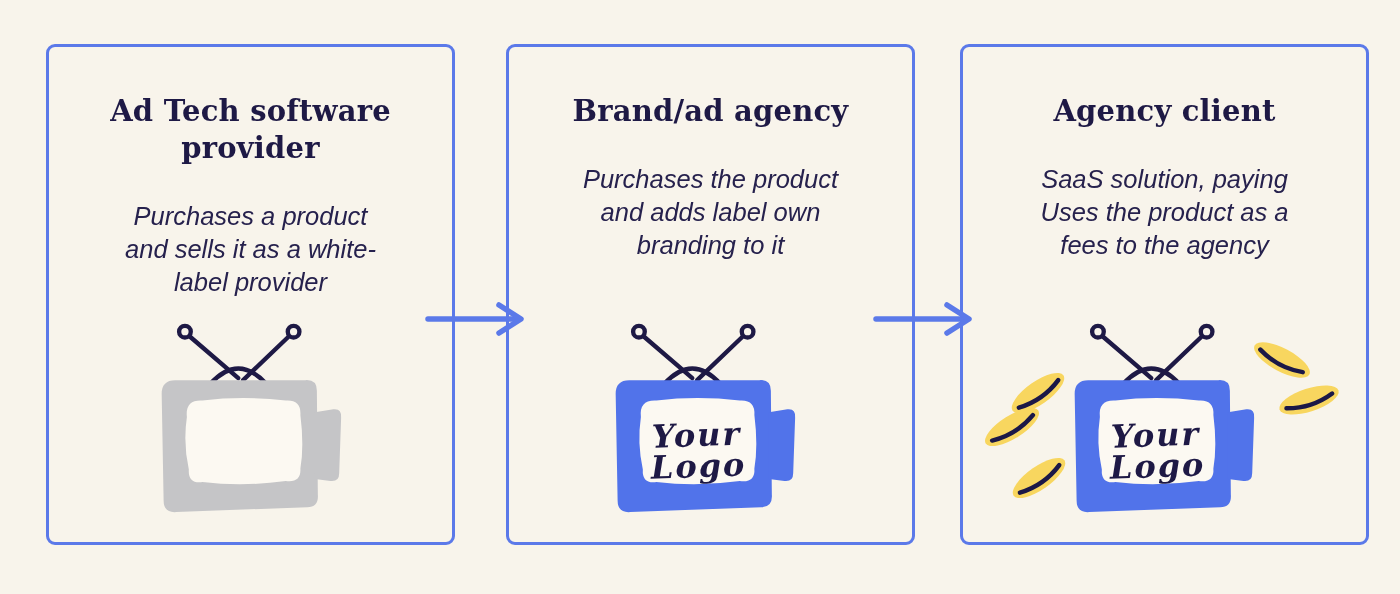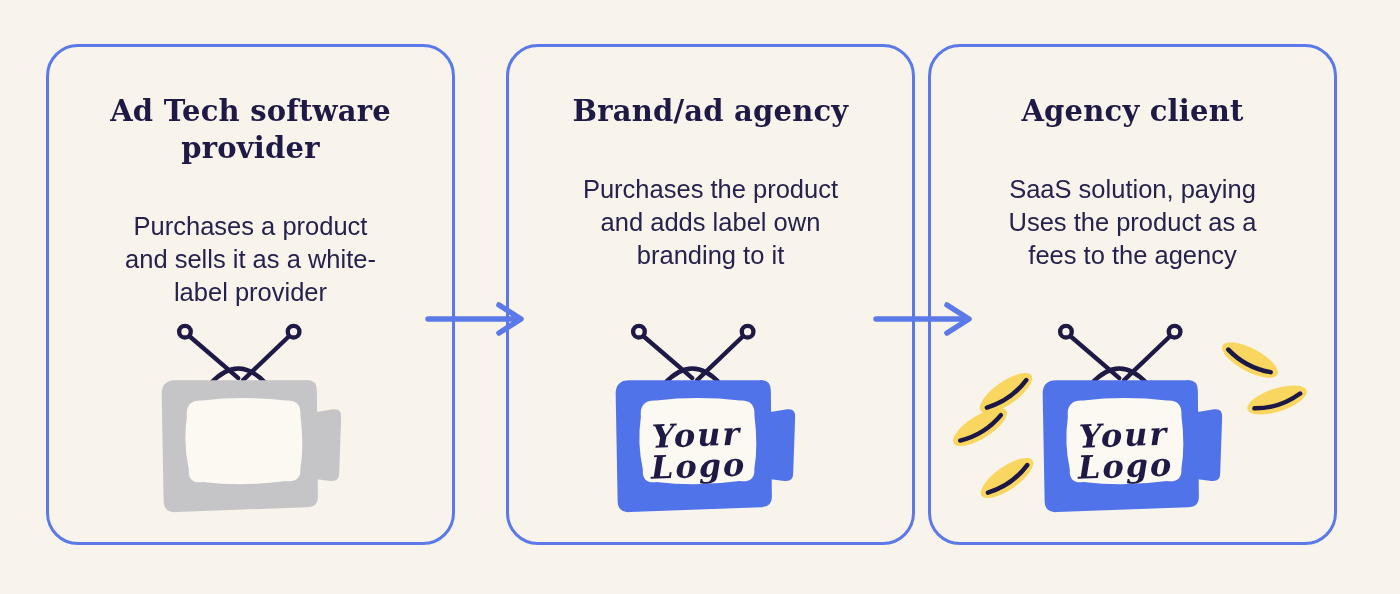--- a/index.html
+++ b/index.html
@@ -7,42 +7,43 @@
     width:1400px; height:594px;
     background:#F8F4EB;
     font-family:"Liberation Sans", sans-serif;
     position:relative;
     overflow:hidden;
   }
   .card {
     position:absolute; top:44px;
     width:403px; height:495px;
     border:3px solid #5B79E9;
-    border-radius:32px;
+    border-radius:9px;
     background:transparent;
   }
   .card-1 { left:46px; }
   .card-2 { left:506px; }
-  .card-3 { left:928px; }
+  .card-3 { left:960px; }
   .card-title {
     margin:46px 10px 0 10px;
     text-align:center;
     font-family:"DejaVu Serif", serif;
     font-weight:700;
     font-size:29px;
     line-height:37px;
     color:#1E1945;
     letter-spacing:0.2px;
   }
   .card-desc {
-    margin:43px 8px 0 8px;
+    margin:33px 8px 0 8px;
     text-align:center;
     font-size:25.5px;
     line-height:33px;
     color:#26214D;
+    font-style:italic;
   }
   .tv-svg { position:absolute; top:273px; }
   .tv-1 { left:97px; }
   .tv-2 { left:91px; }
   .tv-3 { left:96px; }
   .coin-svg { position:absolute; }
   .coin-a { left:35px;  top:306px; }
   .coin-b { left:9px;   top:340px; }
   .coin-c { left:36px;  top:391px; }
   .coin-d { left:279px; top:273px; }

